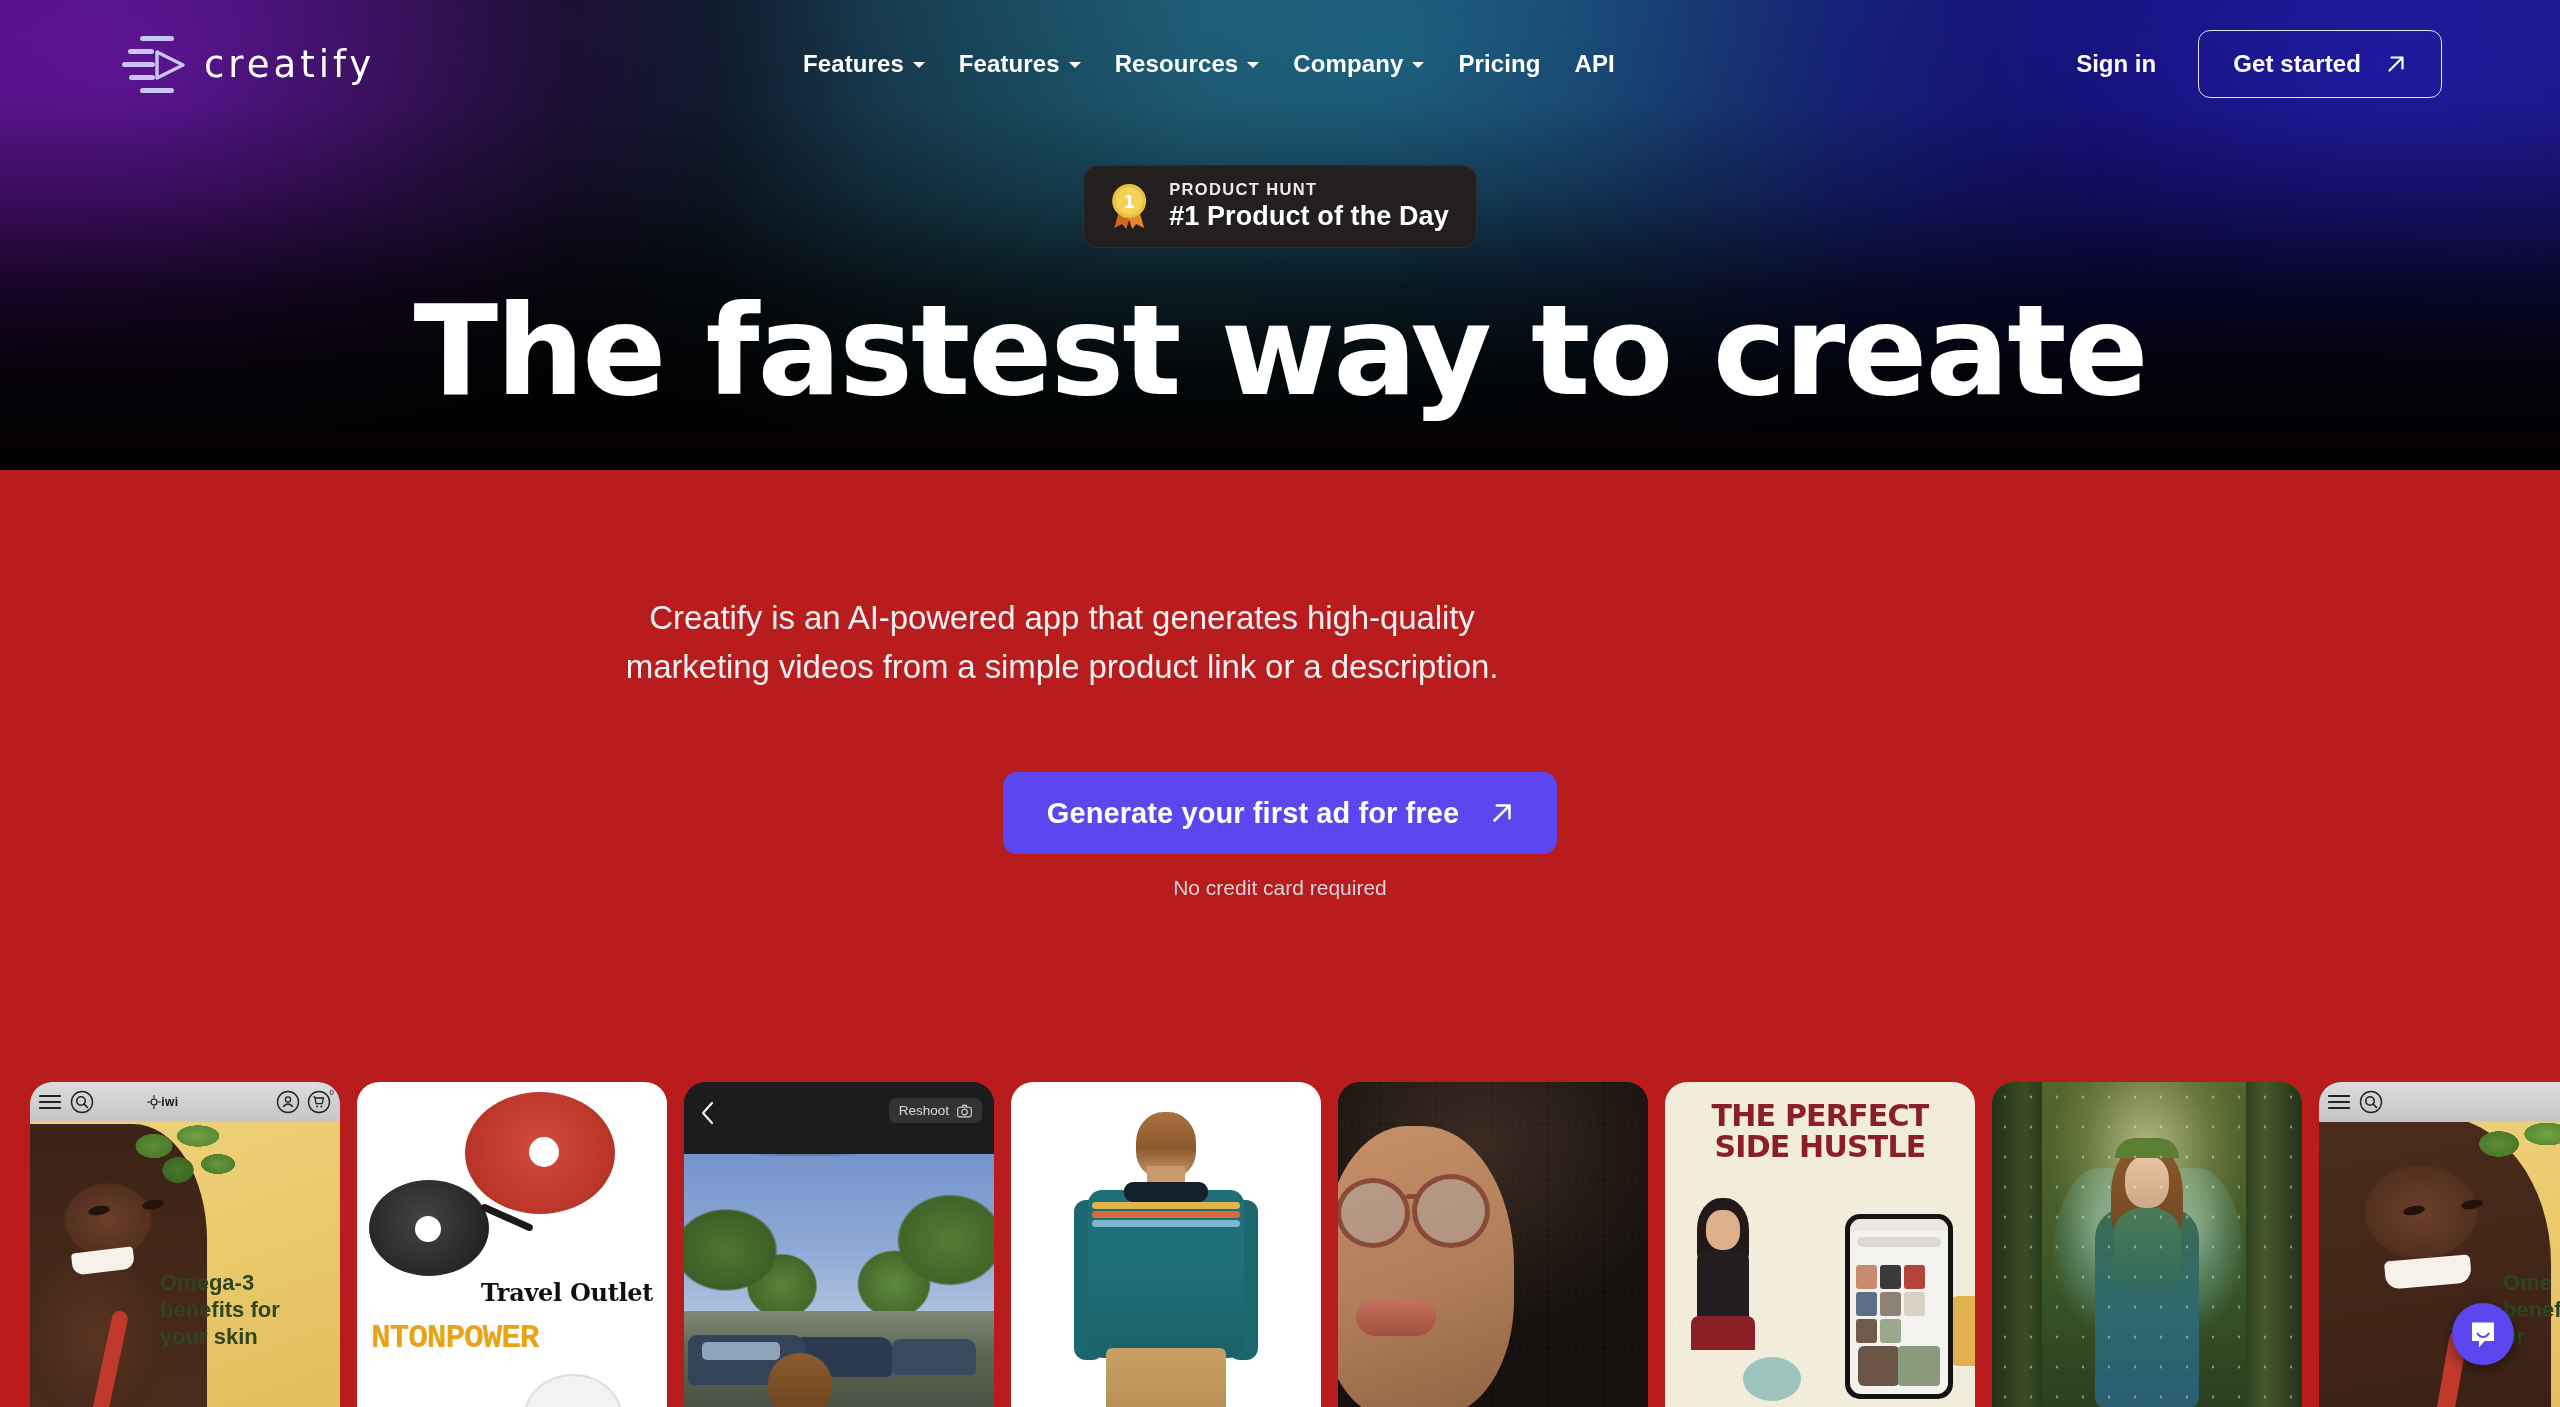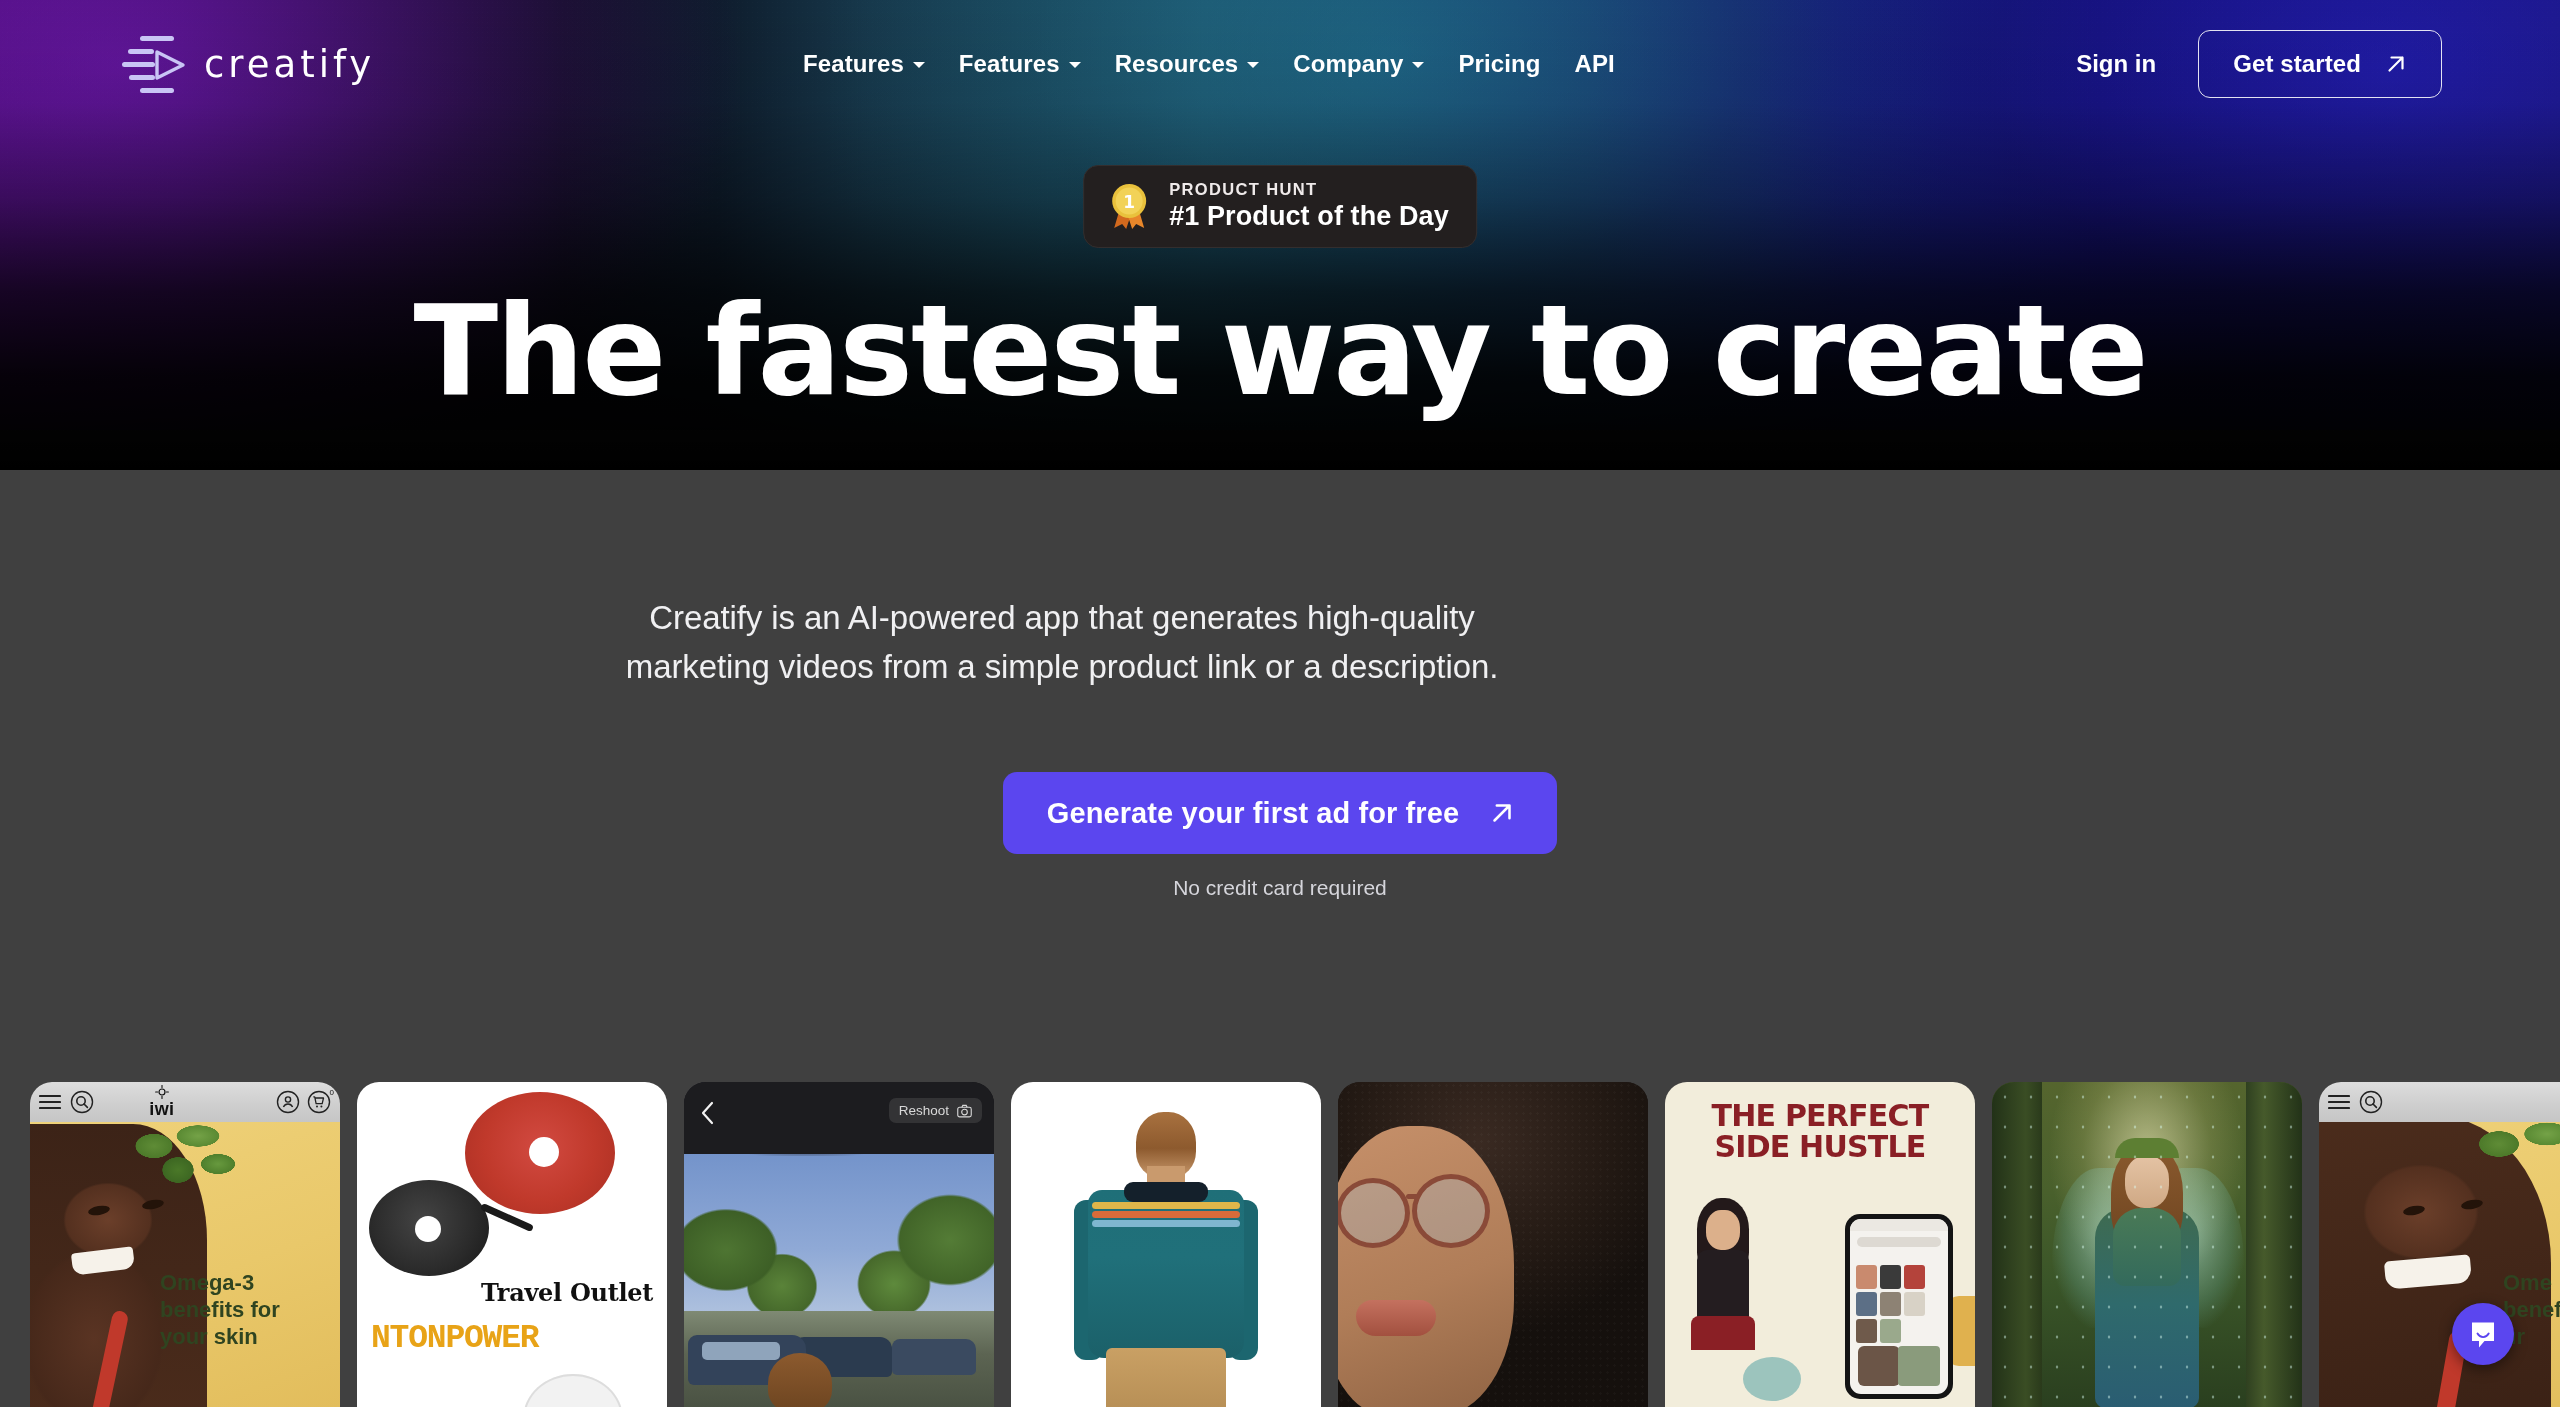--- a/index.html
+++ b/index.html
@@ -5,21 +5,21 @@
 <style>
   * { margin:0; padding:0; box-sizing:border-box; }
   html,body { width:2560px; height:1407px; overflow:hidden; background:#000; }
   body {
     font-family:"Liberation Sans", sans-serif;
     -webkit-font-smoothing:antialiased;
     color:#fff;
   }
 
   
-  .page { position:relative; width:2560px; height:1407px; background:#404040; overflow:hidden; }
+  .page { position:relative; width:2560px; height:1407px; background:#b91c1c; overflow:hidden; }
 
   .bg-layer { position:absolute; inset:0; pointer-events:none; }
 
   
   .bg-band {
     position:absolute; left:0; top:0; width:2560px; height:430px;
     background:linear-gradient(90deg,
       #4a0f75 0%,
       #3c1064 7%,
       #24103f 15%,
@@ -180,21 +180,21 @@
   }
   .card.first { margin-left:-18px; }
 
   
   .mchrome {
     position:absolute; left:0; top:0; width:100%; height:40px;
     background:linear-gradient(180deg,#dddddd 0%,#cfcfcf 55%,#c6c6c6 100%);
     display:flex; align-items:center; padding:0 9px; gap:9px;
   }
   .mchrome .mi { color:#2a2a2a; display:flex; align-items:center; }
-  .mbrand { display:flex; align-items:center; gap:0; margin-left:auto; margin-right:auto; color:#111; font-size:18px; font-weight:600; letter-spacing:.3px;flex-direction:column; }
+  .mbrand { display:flex; align-items:center; gap:0; margin-left:auto; margin-right:auto; color:#111; font-size:12px; font-weight:600; letter-spacing:.3px; }
   .mright { display:flex; align-items:center; gap:7px; margin-left:auto; }
   .cart-badge { position:absolute; font-size:8px; color:#111; }
 
   
   .c1-art { position:absolute; left:0; top:40px; right:0; bottom:0; background:#e8c96a; }
   .c1-sky { position:absolute; inset:0; background:linear-gradient(160deg,#efd27a 0%,#e9c86a 55%,#e2bd5c 100%); }
   .c1-face {
     position:absolute; left:-8px; top:2px; width:185px; height:290px;
     background:
       radial-gradient(ellipse 62px 52px at 86px 96px, #6b3f2a 0%, #54301f 68%, rgba(84,48,31,0) 72%),

